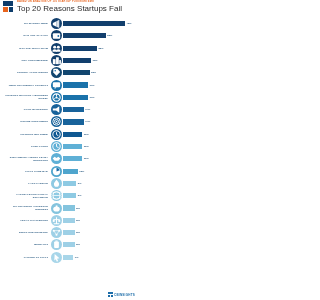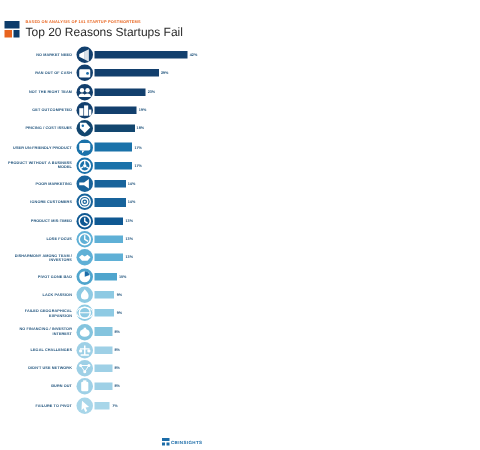--- a/index.html
+++ b/index.html
@@ -13,21 +13,21 @@
     position:relative;
     width:138px;height:300px;
     background:#ffffff;
     box-sizing:border-box;
   }
 
   
   .header{
     display:flex;
     align-items:flex-start;
-    padding:13px 4px 1px 3px;
+    padding:0 4px 1px 3px;
     background:#ffffff;
   }
   .logo-mark{
     width:11px;height:11px;
     margin-right:3px;
     margin-top:1px;
     flex:0 0 auto;
     position:relative;
   }
   .logo-mark .lm-a{

